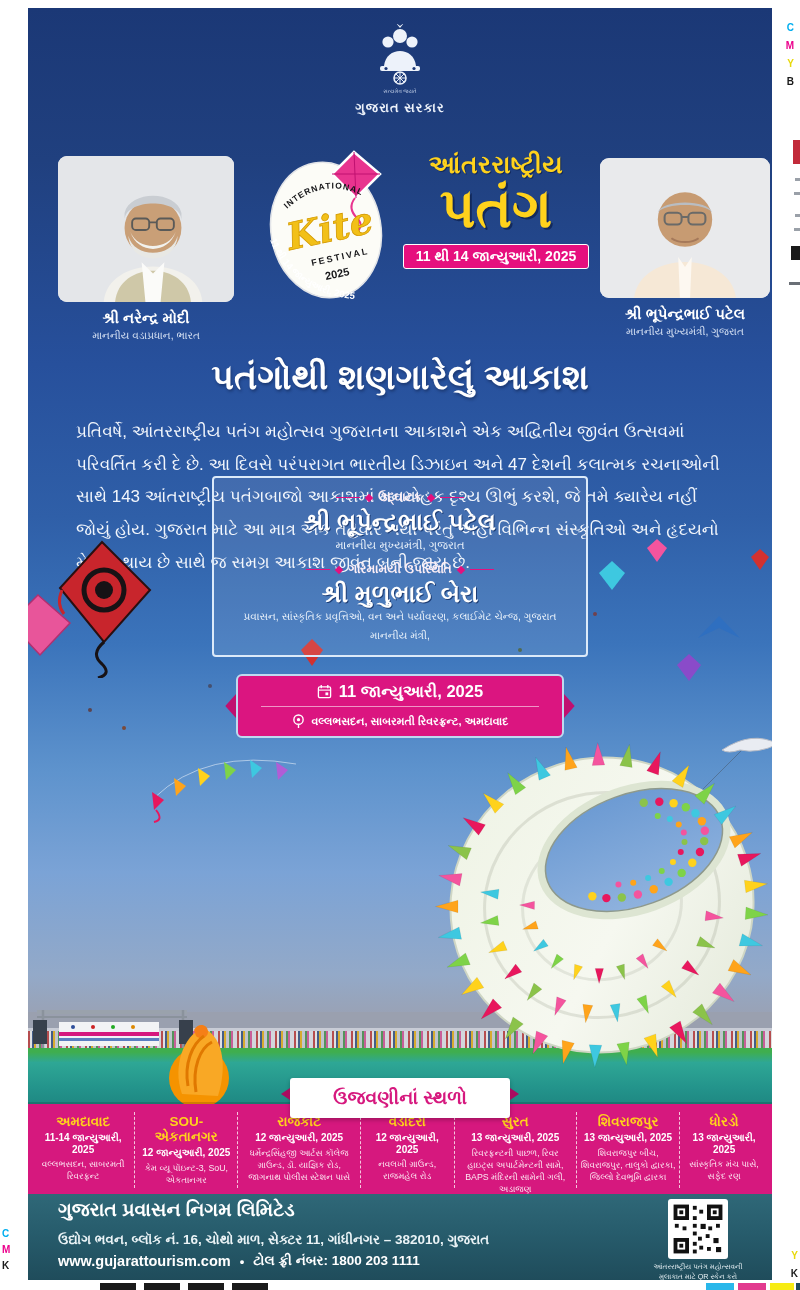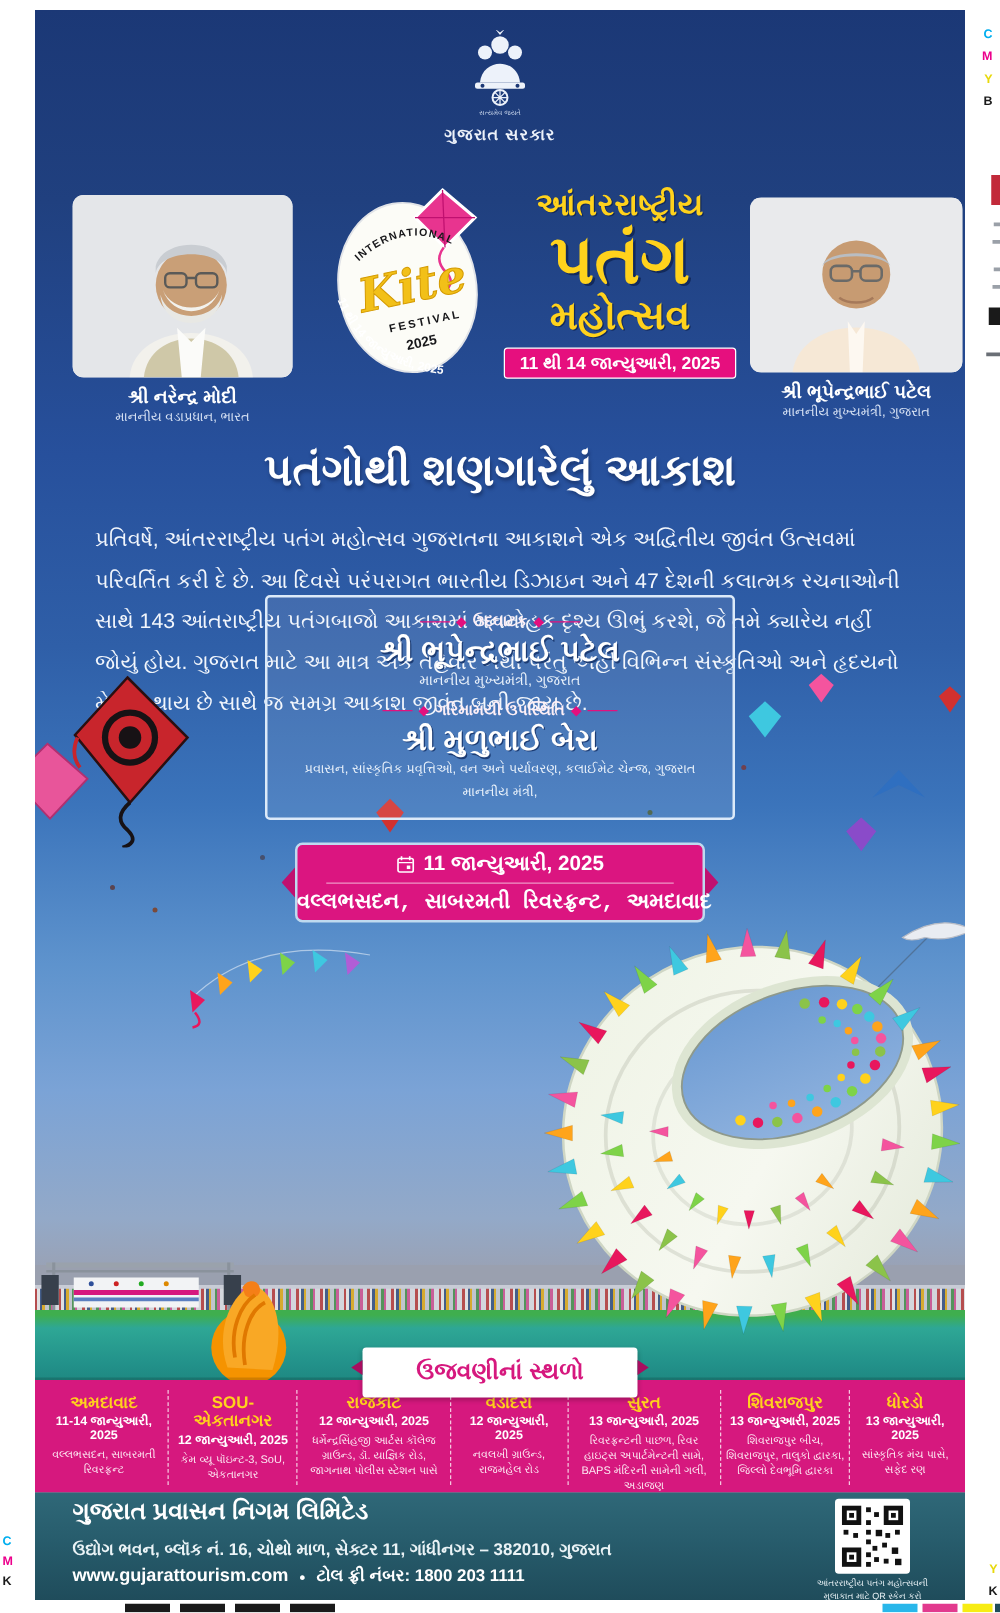--- a/index.html
+++ b/index.html
@@ -50,21 +50,21 @@
   
   .ribbon{left:194px;top:666px;width:356px;height:64px;}
   .ribbon-main{position:absolute;left:14px;top:0;width:328px;height:64px;background:#DB1580;
     border:2px solid #BFDAEF;border-radius:6px;box-sizing:border-box;color:#fff;text-align:center;}
   .ribbon-wing{position:absolute;top:11px;width:22px;height:42px;background:#C01070;}
   .wing-l{left:0;clip-path:polygon(100% 0,15% 50%,100% 100%,65% 50%);}
   .wing-r{right:0;clip-path:polygon(0 0,85% 50%,0 100%,35% 50%);}
   .ribbon-row{display:flex;align-items:center;justify-content:center;gap:7px;height:30px;}
   .ribbon-date{font-size:16.5px;font-weight:bold;}
   .ribbon-div{width:86%;height:1px;background:rgba(255,255,255,.55);margin:0 auto;}
-  .ribbon-venue{font-size:17px;font-weight:bold;white-space:nowrap;font-family:Liberation Mono, monospace;}
+  .ribbon-venue{font-size:11px;font-weight:bold;white-space:nowrap;}
 
   
   .crowd-band{left:0;top:1004px;width:744px;height:46px;
     background:linear-gradient(180deg,#9AA0AF 0 34%,#C8CCD6 34% 100%);}
   .crowd-band::after{content:"";position:absolute;left:0;bottom:0;width:100%;height:58%;opacity:.85;
     background:repeating-linear-gradient(90deg,#b23737 0 2px,#e4e4e4 2px 4px,#2c4a7c 4px 6px,
       #d9a512 6px 8px,#bfc4cc 8px 11px,#3e8a46 11px 13px,#c94b8e 13px 15px,#d5d8de 15px 19px);}
   .ground{left:0;top:1040px;width:744px;height:58px;
     background:linear-gradient(180deg,#3FAE4E 0 7%,#2EA795 25%,#23938B 70%,#1E8781 100%);}
   .venue-strip-shadow{left:0;top:1094px;width:744px;height:4px;background:rgba(0,0,0,.15);}
@@ -183,21 +183,20 @@
       <text x="46" y="120" font-size="9" font-weight="bold" fill="#17171a" letter-spacing="2" transform="rotate(-12 46 120)">FESTIVAL</text>
       <text x="60" y="134" font-size="11" font-weight="bold" fill="#17171a" transform="rotate(-12 60 134)">2025</text>
       <text font-size="9.5" font-weight="bold" fill="#FFFFFF">
         <textPath href="#arcDate" startOffset="0">11 થી 14 જાન્યુઆરી, 2025</textPath>
       </text>
     </svg>
 
     <div class="abs title-block">
       <div class="title-l1">આંતરરાષ્ટ્રીય</div>
       <div class="title-l2">પતંગ</div>
-      <div class="title-l3">મહોત્સવ</div>
       <div class="date-badge">11 થી 14 જાન્યુઆરી, 2025</div>
     </div>
 
     <div class="abs hero-heading">પતંગોથી શણગારેલું આકાશ</div>
     <div class="abs hero-body">પ્રતિવર્ષે, આંતરરાષ્ટ્રીય પતંગ મહોત્સવ ગુજરાતના આકાશને એક અદ્વિતીય જીવંત ઉત્સવમાં પરિવર્તિત કરી દે છે. આ દિવસે પરંપરાગત ભારતીય ડિઝાઇન અને 47 દેશની કલાત્મક રચનાઓની સાથે 143 આંતરાષ્ટ્રીય પતંગબાજો આકાશમાં મનમોહક દૃશ્ય ઊભું કરશે, જે તમે ક્યારેય નહીં જોયું હોય. ગુજરાત માટે આ માત્ર એક તહેવાર નથી પરંતુ અહીં વિભિન્ન સંસ્કૃતિઓ અને હૃદયનો મેળાપ થાય છે સાથે જ સમગ્ર આકાશ જીવંત બની જાય છે.</div>
 
     <svg class="abs" style="left:26px;top:530px;" width="110" height="140" viewBox="0 0 110 140">
       <polygon points="48,4 96,52 50,104 6,50" fill="#C8252C" stroke="#2a0f10" stroke-width="2"></polygon>
       <circle cx="50" cy="52" r="20" fill="none" stroke="#171215" stroke-width="5"></circle>
       <circle cx="50" cy="52" r="9" fill="#171215"></circle>

